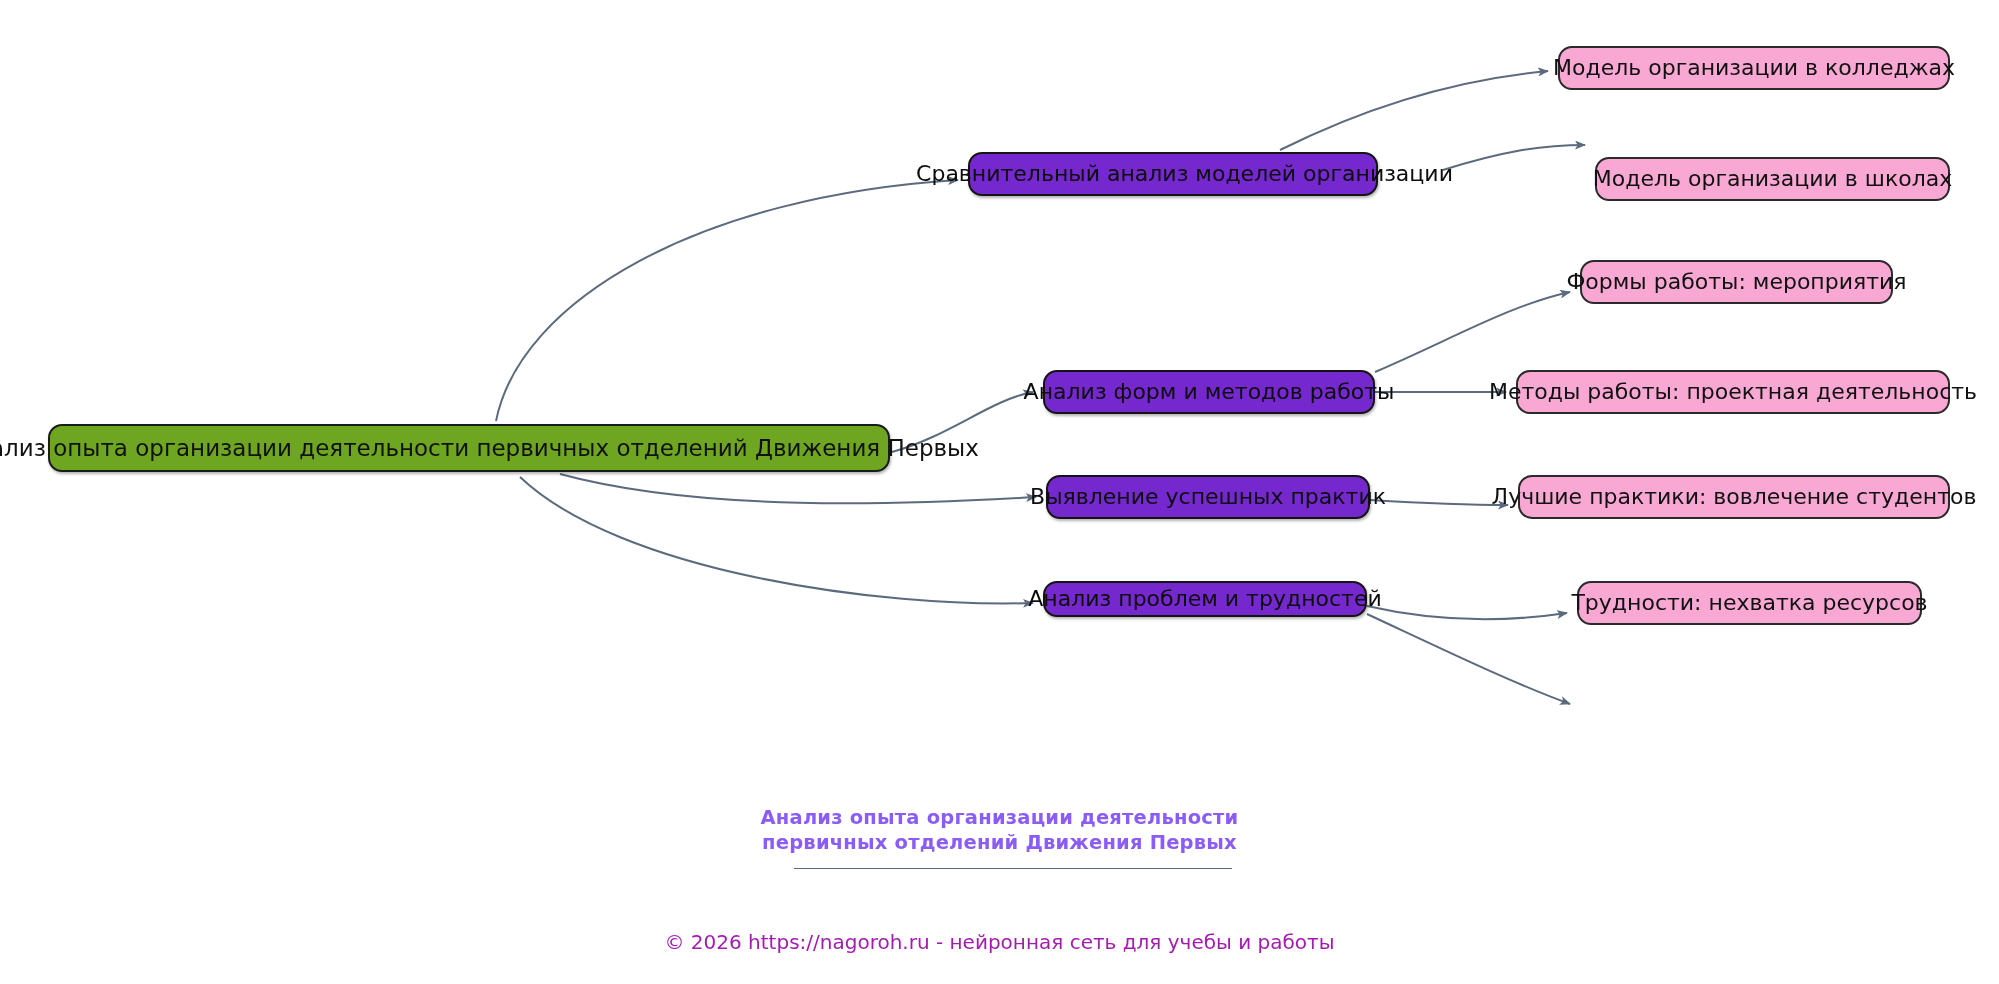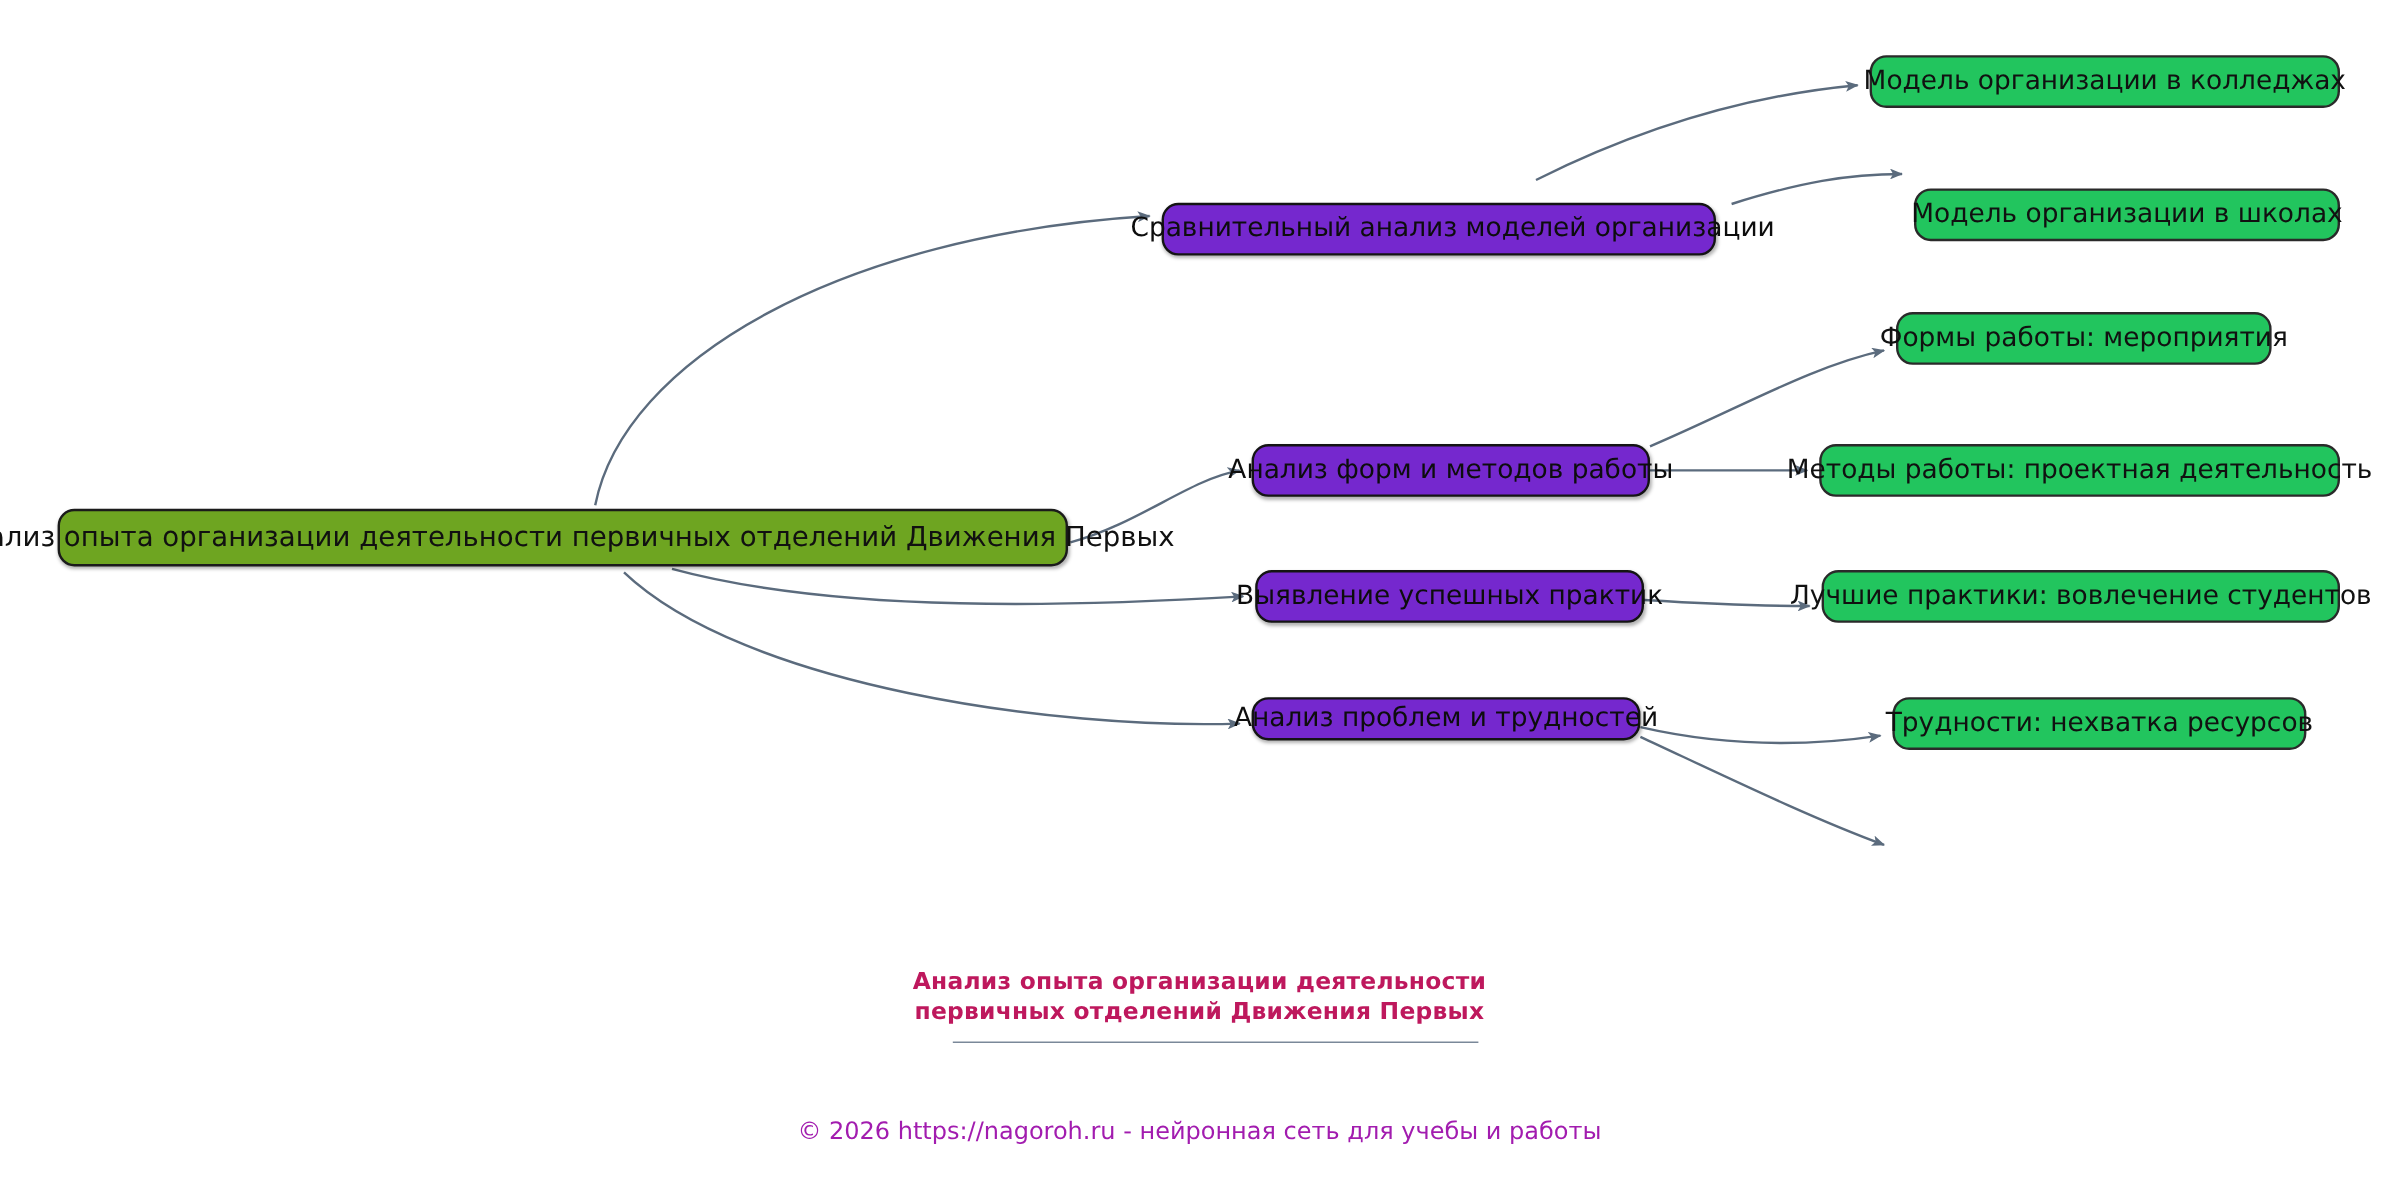--- a/index.html
+++ b/index.html
@@ -46,37 +46,37 @@
   }
   .node-branch {
     background: #7528ce;
     border: 2px solid #141414;
     border-radius: 14px;
     color: #0d0d0d;
     font-size: 22px;
     box-shadow: 1px 2px 3px rgba(0,0,0,0.30);
   }
   .node-leaf {
-    background: #22c55e;
+    background: #f9a8d4;
     border: 2px solid #2a2a2a;
     border-radius: 14px;
     color: #111111;
     font-size: 22px;
   }
   .footer {
     position: absolute;
     left: 0;
     width: 1999px;
     text-align: center;
   }
   .footer-title {
     top: 806px;
     font-size: 19.5px;
     font-weight: bold;
-    color: #be185d;
+    color: #8b5cf6;
     line-height: 1.28;
     letter-spacing: 0.2px;
   }
   .footer-rule {
     position: absolute;
     left: 794px;
     top: 868px;
     width: 438px;
     height: 0;
     border-top: 1px solid #5a6b80;
@@ -116,21 +116,21 @@
 
       <path d="M 1367,606 C 1450,625 1520,620 1567,613"></path>
       <path d="M 1367,614 C 1440,648 1510,682 1570,704"></path>
     </g>
   </svg>
 
   <div class="node node-root" style="left:48px; top:424px; width:842px; height:48px;">
     <span>Анализ опыта организации деятельности первичных отделений Движения Первых</span>
   </div>
 
-  <div class="node node-branch" style="left:968px; top:169px; width:462px; height:44px;padding-left:23px;">
+  <div class="node node-branch" style="left:968px; top:152px; width:410px; height:44px;padding-left:23px;">
     <span>Сравнительный анализ моделей организации</span>
   </div>
   <div class="node node-leaf" style="left:1558px; top:46px; width:392px; height:44px;">
     <span>Модель организации в колледжах</span>
   </div>
   <div class="node node-branch" style="left:1043px; top:370px; width:332px; height:44px;">
     <span>Анализ форм и методов работы</span>
   </div>
 
   <div class="node node-leaf" style="left:1595px; top:157px; width:355px; height:44px;">

